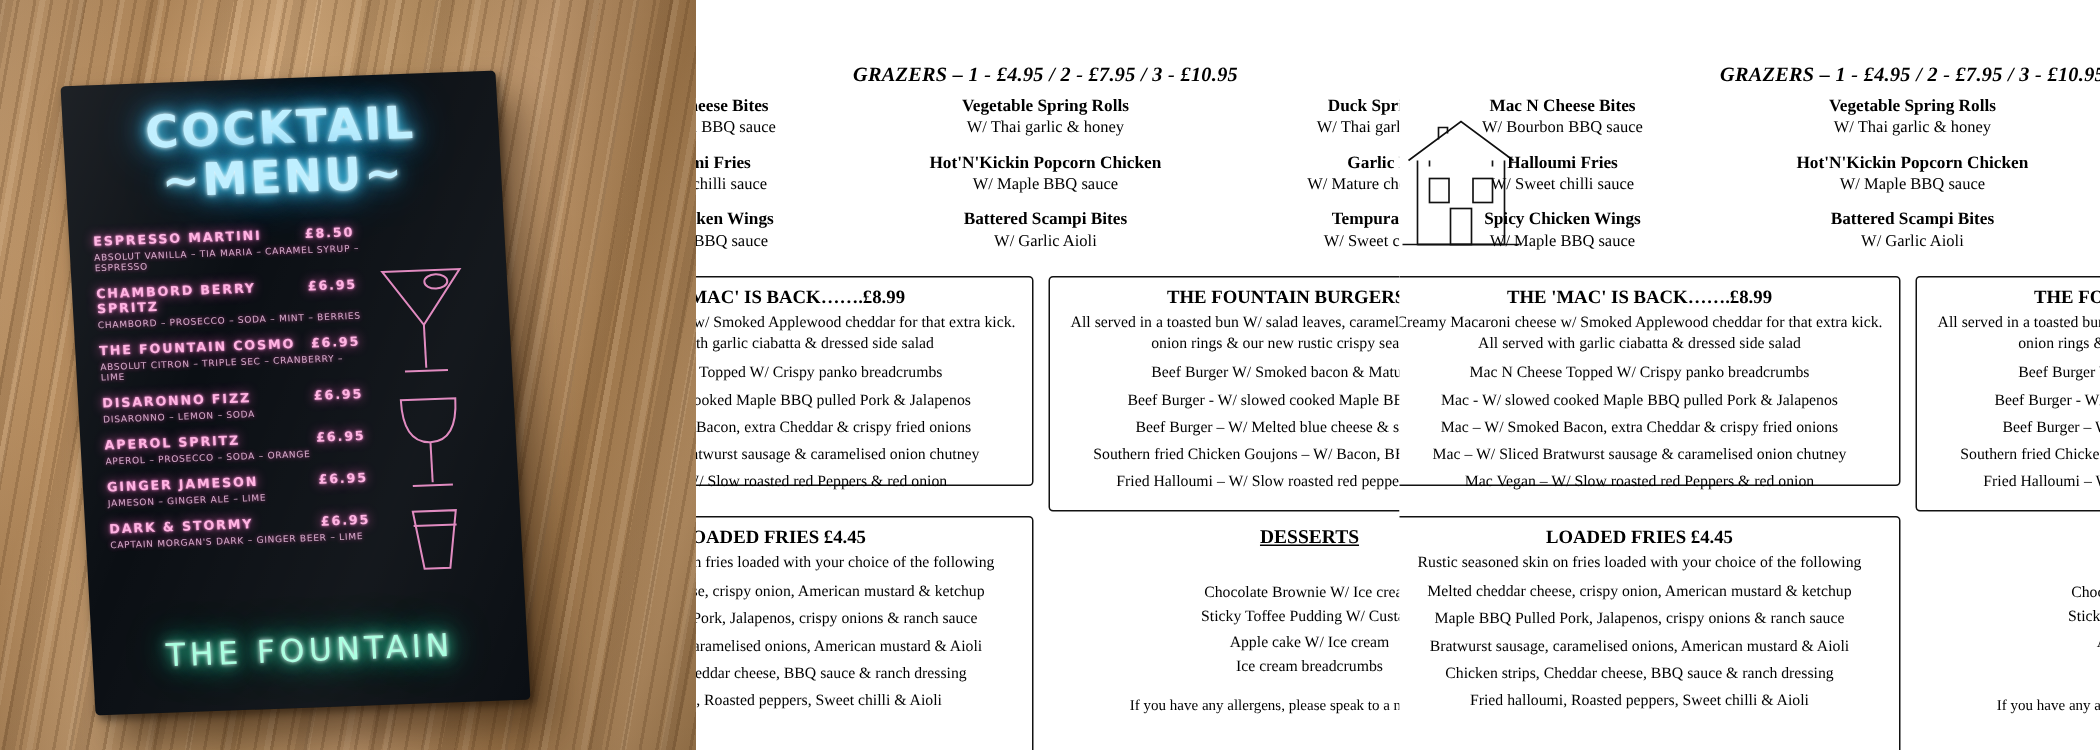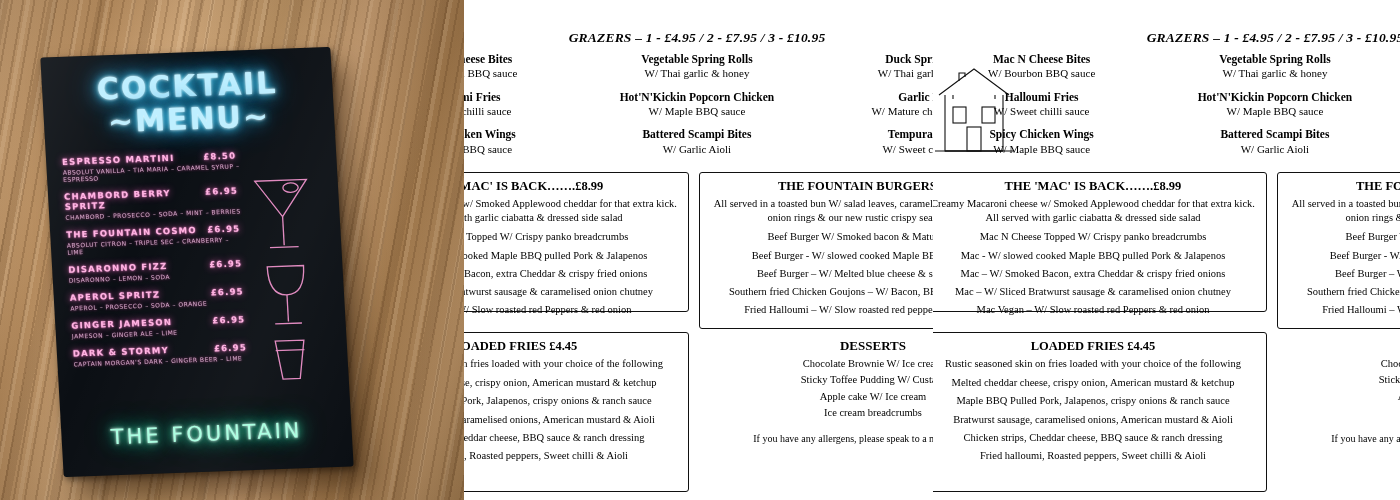--- a/index.html
+++ b/index.html
@@ -92,21 +92,21 @@
 
   
   .menu-pane {
     position: absolute; top: 0; height: 500px; overflow: hidden;
     background: #ffffff;
   }
   #pane-a { left: 464px; width: 469px; }
   #pane-b { left: 933px; width: 467px; }
 
   .menu-inner {
-    position: absolute; top: 0; width: 700px; height: 376px;
+    position: absolute; top: 12px; width: 700px; height: 376px;
     font-family: "Liberation Serif", serif;
     color: #000;
   }
   #pane-a .menu-inner { left: -117px; }
   #pane-b .menu-inner { left: -8px; }
 
   .grazers-head {
     text-align: center; font-style: italic; font-weight: bold;
     font-size: 13.5px; letter-spacing: .2px; margin-top: 30px;
   }
@@ -141,21 +141,21 @@
 
   #mac-box   { top: 172px; left: -6px;  width: 348px; height: 140px; }
   #burger-box{ top: 172px; left: 352px; width: 348px; height: 157px; }
   #loaded-box{ top: 332px; left: -6px;  width: 348px; height: 160px; }
   #dessert-box{top: 332px; left: 352px; width: 348px; height: 150px;
                border: none; }
 
   .allergen {
     text-align:center; font-size: 10px; margin-top: 12px;
   }
-  .dessert-title { text-align:center; font-weight:bold; font-size:13px; margin-bottom: 2px; }
+  .dessert-title { text-align:center; font-weight:bold; font-size:13px; margin-bottom: 22px; text-decoration: underline; }
   .dessert-line { text-align:center; font-size: 10.5px; line-height: 1.55; }
 </style>
 </head>
 <body>
 
 <div class="photo-panel">
   <div class="wood-grain"></div>
   <div class="wood-shadow"></div>
 
   <div class="menu-card">

